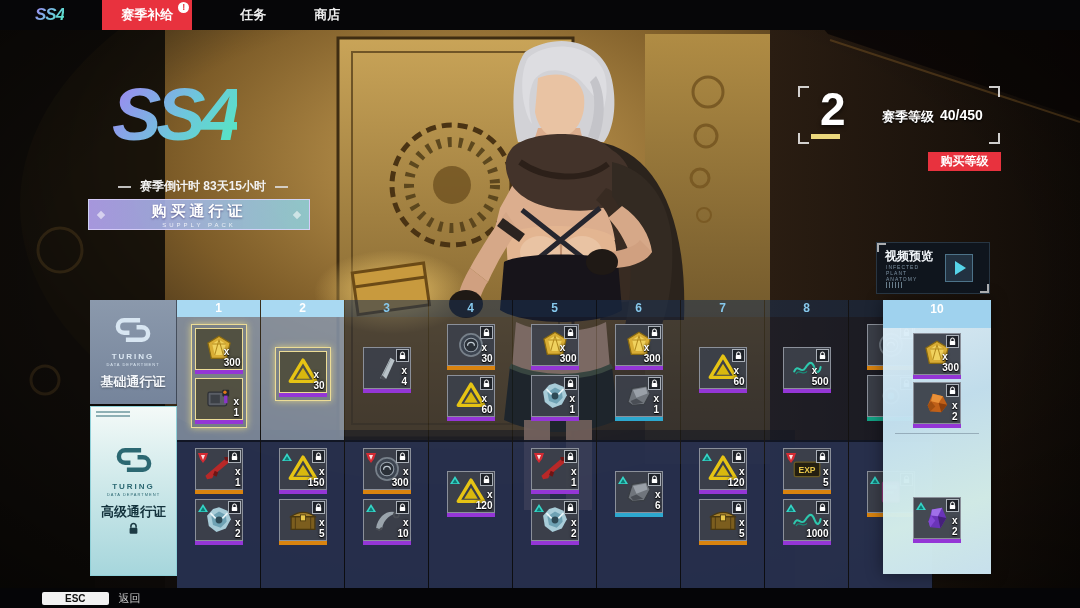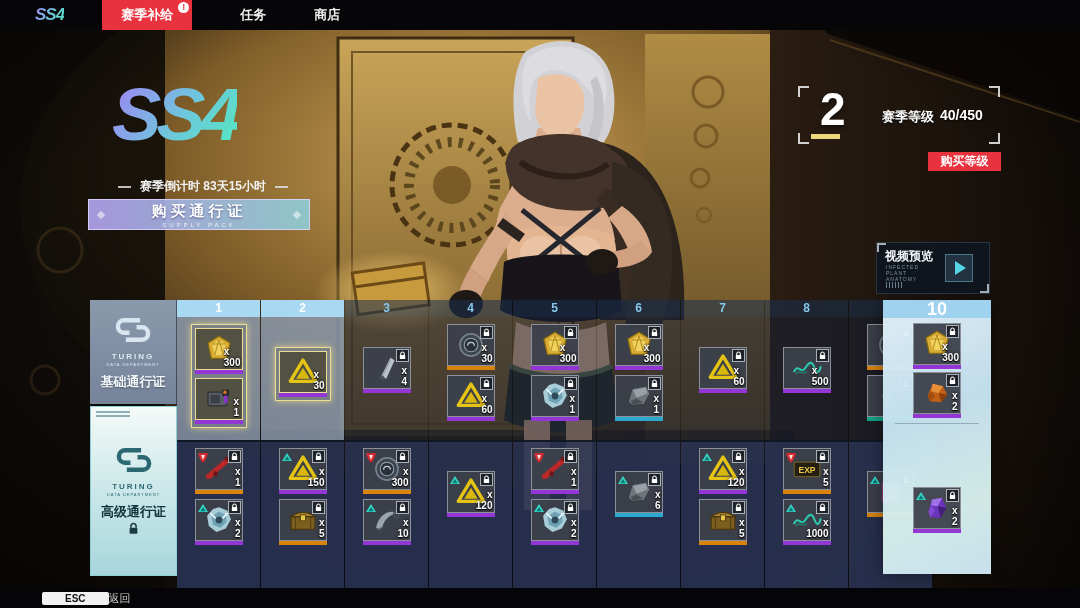--- a/index.html
+++ b/index.html
@@ -17,21 +17,21 @@
   .tab-active{position:relative;margin-left:38px;width:90px;height:30px;background:#e8323e;color:#fff;
               font-size:13px;font-weight:bold;display:flex;align-items:center;justify-content:center;cursor:pointer;}
   .tab-badge{position:absolute;top:2px;right:3px;width:11px;height:11px;border-radius:50%;background:#fff;
              color:#e8323e;font-size:9px;font-weight:bold;line-height:11px;text-align:center;}
   .tab{margin-left:48px;color:#eee;font-size:13px;font-weight:bold;cursor:pointer;}
   
   .bottombar{position:absolute;left:0;bottom:0;width:1080px;height:20px;background:#050507;z-index:20;
              display:flex;align-items:center;}
   .esckey{margin-left:42px;background:#f2f2f2;color:#111;font-size:10px;font-weight:bold;
           padding:1px 23px;border-radius:2px;}
-  .escback{color:#c8c8c8;font-size:11px;}
+  .escback{margin-left:10px;color:#c8c8c8;font-size:11px;}
   
   .hero-logo{position:absolute;left:112px;top:78px;z-index:8;font-size:74px;font-weight:bold;
              letter-spacing:-5px;line-height:1;font-style:italic;}
   .countdown{position:absolute;left:92px;top:178px;width:222px;z-index:8;display:flex;align-items:center;
              justify-content:center;gap:9px;color:#f2f2f2;font-size:12px;font-weight:bold;}
   .dash{width:13px;height:2px;background:#ddd;opacity:.85;}
   .buypass{position:absolute;left:88px;top:199px;width:222px;height:31px;z-index:8;cursor:pointer;
            background:linear-gradient(90deg,rgba(178,162,238,.92),rgba(142,206,214,.9));
            border:1px solid rgba(225,215,255,.8);display:flex;flex-direction:column;align-items:center;justify-content:center;}
   .buypass .t1{color:#fff;font-size:15px;font-weight:bold;letter-spacing:4px;text-shadow:0 1px 2px rgba(40,30,90,.6);}
@@ -103,21 +103,21 @@
   .bar-cyan{background:#2da8cf;}  .bar-green{background:#12a385;}
   .count{position:absolute;right:2px;bottom:6px;color:#fff;font-size:10px;font-weight:bold;
          text-shadow:0 0 3px #000,0 1px 1px #000;padding-left:39px;}
   .lock{position:absolute;top:2px;right:2px;width:13px;height:13px;background:rgba(28,31,38,.92);
         border:1px solid #aab0b8;display:flex;align-items:center;justify-content:center;}
   .ibadge{position:absolute;top:2px;left:2px;width:12px;height:12px;}
   
   .featured{position:absolute;left:883px;top:300px;width:108px;height:274px;z-index:6;
             background:linear-gradient(160deg,rgba(228,242,250,.97),rgba(198,227,242,.97) 40%,rgba(214,240,236,.97) 75%,rgba(205,231,244,.97));
             box-shadow:0 0 16px rgba(0,0,0,.45);}
-  .feat-header{height:18px;background:#9fd2ee;color:#fff;font-size:18px;font-weight:bold;text-align:center;line-height:18px;}
+  .feat-header{height:28px;background:#9fd2ee;color:#fff;font-size:12px;font-weight:bold;text-align:center;line-height:18px;}
   .fstack{display:flex;flex-direction:column;align-items:center;gap:3px;padding-top:5px;}
   .fdiv{margin:5px 12px 0 12px;border-top:1px solid rgba(120,140,155,.6);}
   .fspacer{height:58px;}
 </style>
 </head>
 <body>
 
 <div class="stage">
 
   <svg id="scene" width="1080" height="608" viewBox="0 0 1080 608">

